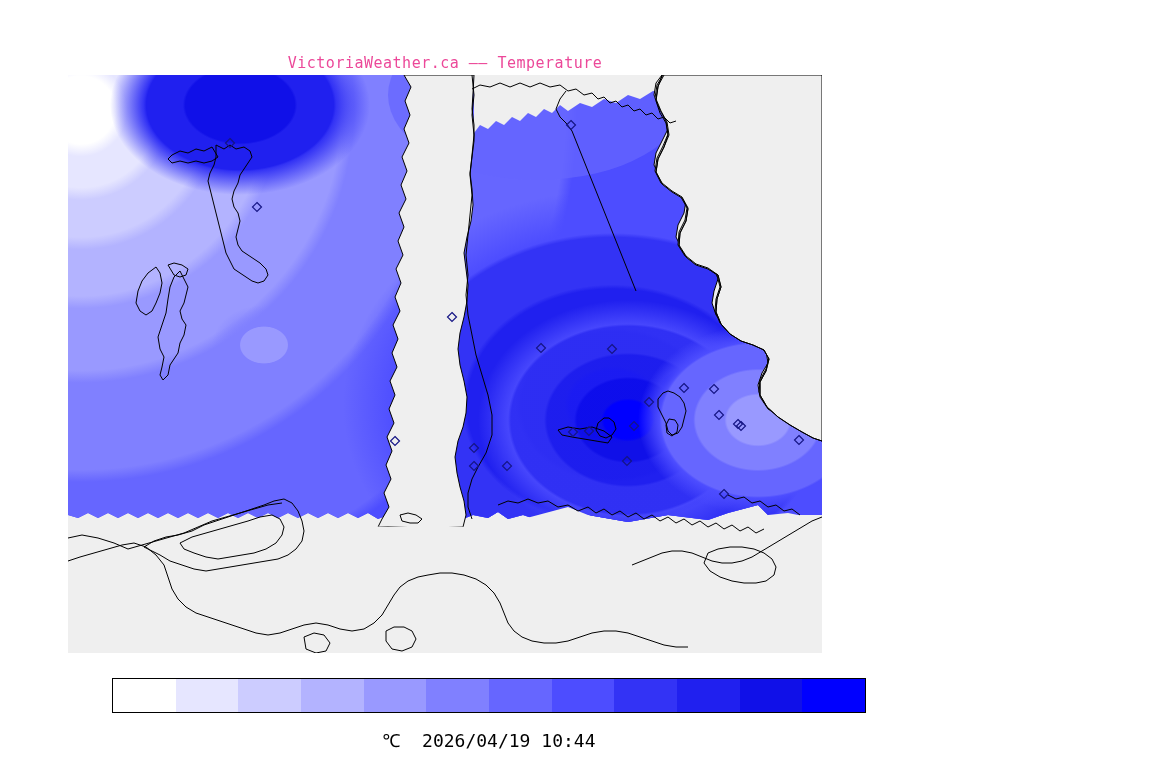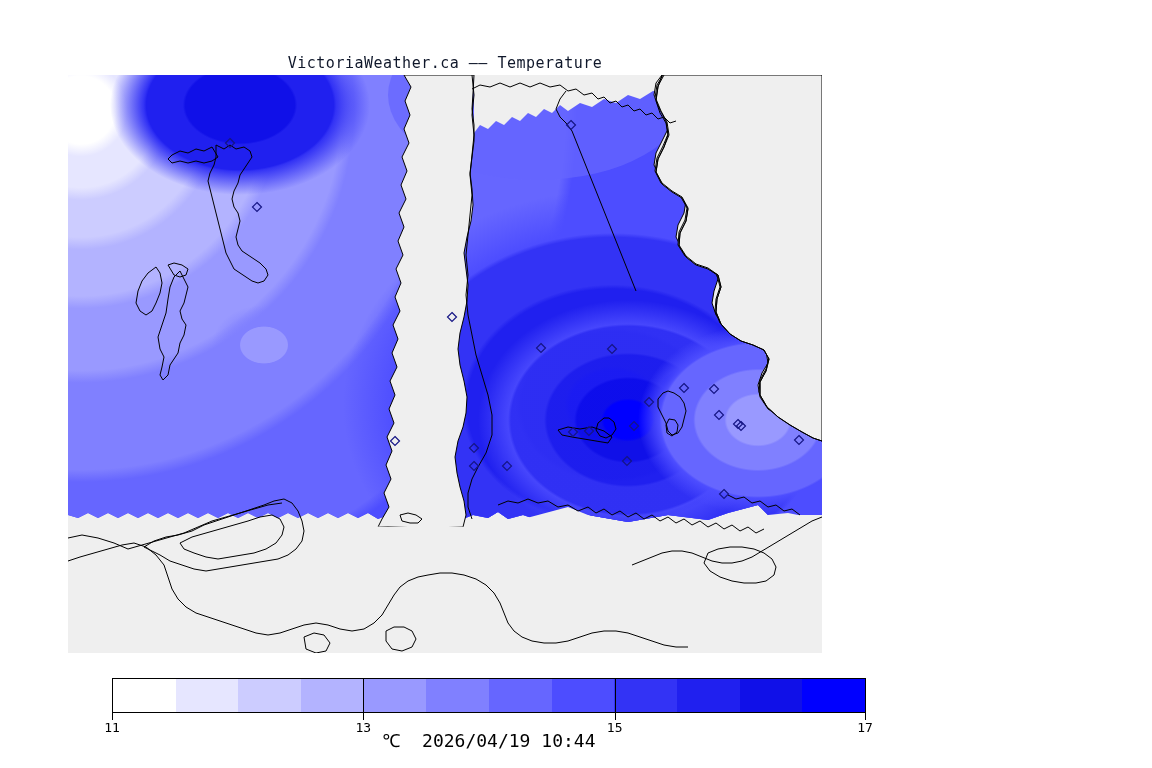--- a/index.html
+++ b/index.html
@@ -18,21 +18,21 @@
   
   #map-title {
     position: absolute;
     left: 68px;
     top: 54px;
     width: 754px;
     text-align: center;
     font-family: "DejaVu Sans Mono", monospace;
     font-size: 15px;
     letter-spacing: 0.5px;
-    color: #0f172a;
+    color: #ec4899;
     white-space: pre;
   }
 
   
   #map-panel {
     position: absolute;
     left: 68px;
     top: 75px;
     width: 754px;
     height: 578px;
@@ -504,26 +504,14 @@
       <div class="cb-band" style="background: rgb(179, 179, 255);"></div>
       <div class="cb-band" style="background: rgb(153, 153, 255);"></div>
       <div class="cb-band" style="background: rgb(128, 128, 255);"></div>
       <div class="cb-band" style="background: rgb(102, 102, 255);"></div>
       <div class="cb-band" style="background: rgb(77, 77, 255);"></div>
       <div class="cb-band" style="background: rgb(51, 51, 245);"></div>
       <div class="cb-band" style="background: rgb(32, 32, 239);"></div>
       <div class="cb-band" style="background: rgb(16, 16, 232);"></div>
       <div class="cb-band" style="background: rgb(0, 0, 255);"></div>
     </div>
-  <div id="colorbar-axis">
-      <div class="cb-tick" style="left: 0px;"></div>
-      <div class="cb-tick-label" style="left: 0px;">11</div>
-      <div class="cb-inner-div" style="left: 251.333px; top: -34px;"></div>
-      <div class="cb-tick" style="left: 251.333px;"></div>
-      <div class="cb-tick-label" style="left: 251.333px;">13</div>
-      <div class="cb-inner-div" style="left: 502.667px; top: -34px;"></div>
-      <div class="cb-tick" style="left: 502.667px;"></div>
-      <div class="cb-tick-label" style="left: 502.667px;">15</div>
-      <div class="cb-tick" style="left: 753px;"></div>
-      <div class="cb-tick-label" style="left: 753px;">17</div>
-    </div>
 </div>
 <div id="colorbar-footer">℃  2026/04/19 10:44</div>
 
 </body></html>

